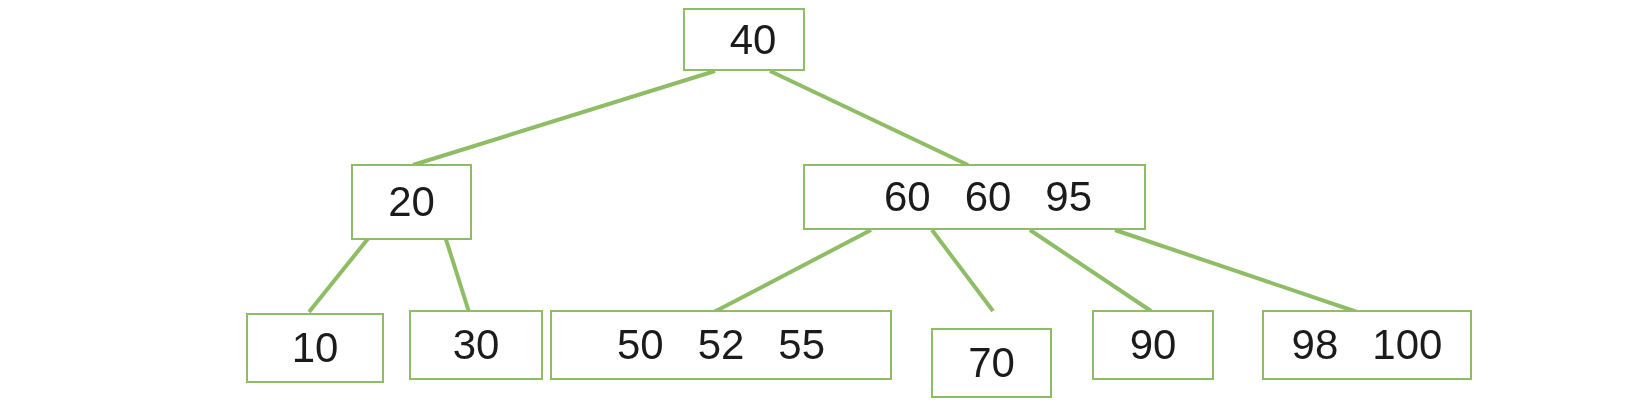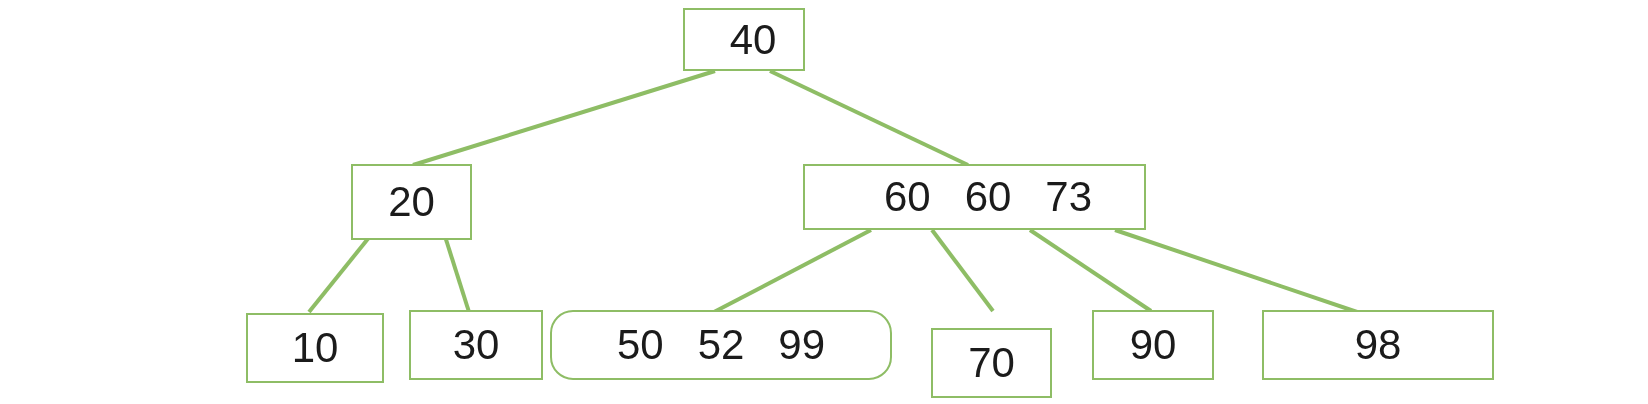--- a/index.html
+++ b/index.html
@@ -56,36 +56,37 @@
   <div id="nodes">
       <div class="node" style="left: 683px; top: 8px; width: 122px; height: 63px; border-color: rgb(142, 189, 101); padding-left: 18px;">
         <span class="key" style="color: rgb(27, 27, 27);">40</span>
       </div>
       <div class="node" style="left: 351px; top: 164px; width: 121px; height: 76px; border-color: rgb(142, 189, 101);">
         <span class="key" style="color: rgb(27, 27, 27);">20</span>
       </div>
       <div class="node" style="left: 803px; top: 164px; width: 343px; height: 66px; border-color: rgb(142, 189, 101); padding-left: 27px;">
         <span class="key" style="color: rgb(27, 27, 27);">60</span>
         <span class="key" style="color: rgb(27, 27, 27);">60</span>
-        <span class="key" style="color: rgb(27, 27, 27);">73</span>
+        <span class="key" style="color: rgb(27, 27, 27);">95</span>
       </div>
       <div class="node" style="left: 246px; top: 313px; width: 138px; height: 70px; border-color: rgb(142, 189, 101);">
         <span class="key" style="color: rgb(27, 27, 27);">10</span>
       </div>
       <div class="node" style="left: 409px; top: 310px; width: 134px; height: 70px; border-color: rgb(142, 189, 101);">
         <span class="key" style="color: rgb(27, 27, 27);">30</span>
       </div>
-      <div class="node" style="left: 550px; top: 310px; width: 342px; height: 70px; border-color: rgb(142, 189, 101); border-radius: 23px;">
+      <div class="node" style="left: 550px; top: 310px; width: 342px; height: 70px; border-color: rgb(142, 189, 101);">
         <span class="key" style="color: rgb(27, 27, 27);">50</span>
         <span class="key" style="color: rgb(27, 27, 27);">52</span>
-        <span class="key" style="color: rgb(27, 27, 27);">99</span>
+        <span class="key" style="color: rgb(27, 27, 27);">55</span>
       </div>
       <div class="node" style="left: 931px; top: 328px; width: 121px; height: 70px; border-color: rgb(142, 189, 101);">
         <span class="key" style="color: rgb(27, 27, 27);">70</span>
       </div>
       <div class="node" style="left: 1092px; top: 310px; width: 122px; height: 70px; border-color: rgb(142, 189, 101); justify-content: center;">
         <span class="key" style="color: rgb(27, 27, 27);">90</span>
       </div>
-      <div class="node" style="left: 1262px; top: 310px; width: 232px; height: 70px; border-color: rgb(142, 189, 101);">
+      <div class="node" style="left: 1262px; top: 310px; width: 210px; height: 70px; border-color: rgb(142, 189, 101);">
         <span class="key" style="color: rgb(27, 27, 27);">98</span>
+        <span class="key" style="color: rgb(27, 27, 27);">100</span>
       </div>
     </div>
 </div>
 
 </body></html>

